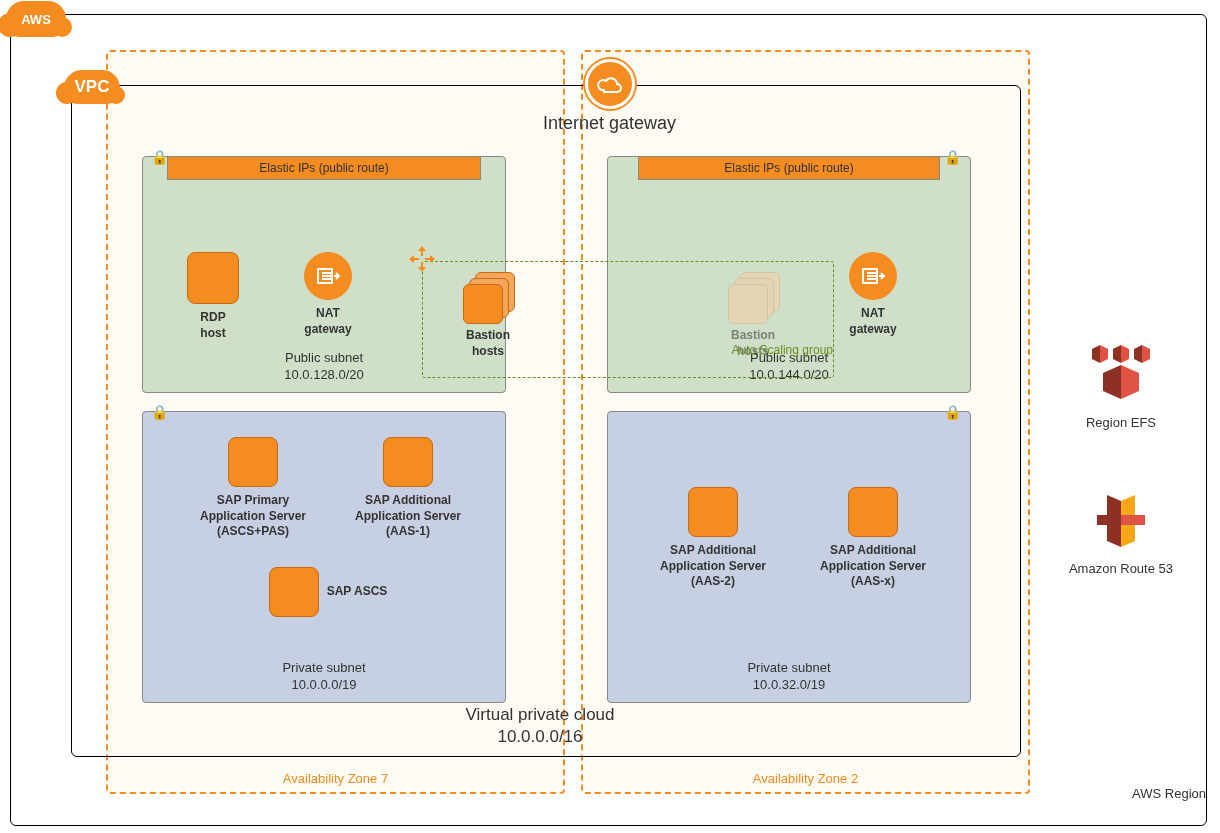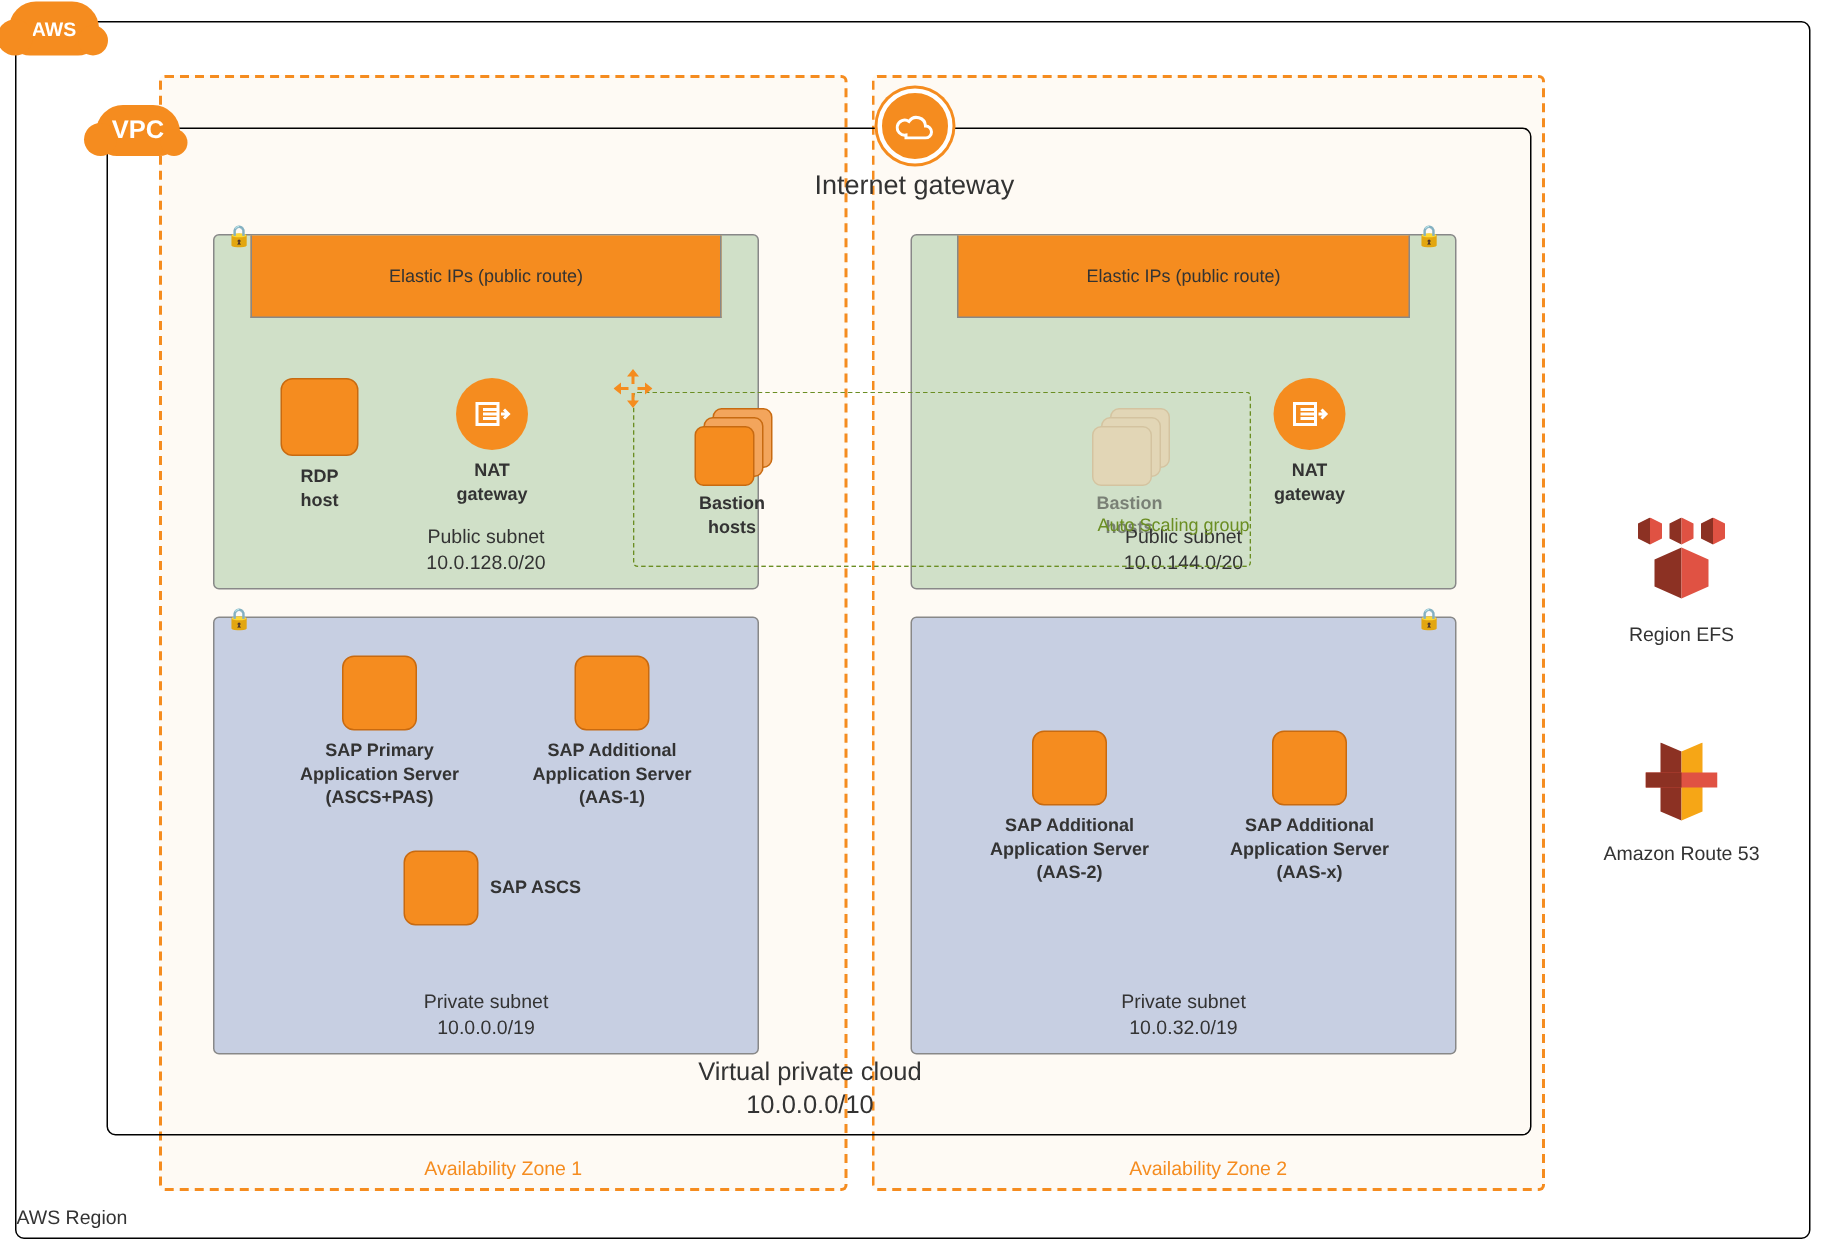--- a/index.html
+++ b/index.html
@@ -121,21 +121,21 @@
   .pub1 { top: 70px;  left: 70px;  width: 362px; height: 235px; }
   .pub2 { top: 70px;  left: 535px; width: 362px; height: 235px; }
   .priv1{ top: 325px; left: 70px;  width: 362px; height: 290px; }
   .priv2{ top: 325px; left: 535px; width: 362px; height: 290px; }
 
   .subnet-header {
     background: #f58c1f;
     color: #333;
     font-size: 12px;
     text-align: center;
-    padding: 20px 0;
+    padding: 4px 0;
     margin: 0 24px;
     border-left: 1px solid #888;
     border-right: 1px solid #888;
     border-bottom: 1px solid #888;
   }
   .pub2 .subnet-header { margin: 0 30px 0 30px; }
   .lock {
     position: absolute;
     top: -8px;
     color: #f58c1f;
@@ -205,37 +205,37 @@
   }
   .asg-label{
     position:absolute;bottom:20px;left:0;right:0;text-align:right;
     color:#6b8e23;font-size:12px;
   }
 
   .vpc-footer {
     position:absolute;bottom:8px;left:0;right:12px;text-align:center;font-size:17px;line-height:1.3;
   }
   .region-label{
-    position:absolute;bottom:6px;left:0;right:0;text-align:left;font-size:13px;
+    position:absolute;bottom:24px;left:0;right:0;text-align:right;font-size:13px;
   }
 
   .side-icon {
     position:absolute;text-align:center;width:140px;
   }
   .side-icon svg{display:block;margin:0 auto 6px;}
   .side-label{font-size:13px;}
 </style>
 </head>
 <body>
 
 <div class="aws-region">
   <div class="cloud-badge">AWS</div>
 
   <div class="az-box az1">
-    <div class="az-label">Availability Zone 1</div>
+    <div class="az-label">Availability Zone 7</div>
   </div>
   <div class="az-box az2">
     <div class="az-label">Availability Zone 2</div>
   </div>
 
   <div class="igw">
     <div class="igw-circle">
       <svg width="26" height="18" viewBox="0 0 26 18">
           <path fill="none" stroke="#fff" stroke-width="2" d="M7 15a5 5 0 1 1 2-9 6 6 0 0 1 11 3 4 4 0 0 1 0 8H7z"></path>
         </svg>
@@ -346,21 +346,21 @@
       <div class="node" style="top:75px;left:195px;width:140px">
         <div class="sq"></div>
         <div class="node-label bold">SAP Additional<br>Application Server<br>(AAS-x)</div>
       </div>
       <div class="subnet-footer">
         <span>Private subnet</span><br><span>10.0.32.0/19</span>
       </div>
     </div>
 
     <div class="vpc-footer">
-      <span>Virtual private cloud</span><br><span>10.0.0.0/10</span>
+      <span>Virtual private cloud</span><br><span>10.0.0.0/16</span>
     </div>
   </div>
 
   <div class="side-icon" style="top:330px;left:1040px">
     <svg width="70" height="64" viewBox="0 0 70 64">
       <g>
           <path fill="#8c3123" d="M35 20L17 28v18l18 8V20z"></path>
           <path fill="#e05243" d="M35 20l18 8v18l-18 8V20z"></path>
       <g transform="translate(4,0)">
             <path fill="#8c3123" d="M10 0L2 4v10l8 4V0z"></path>

